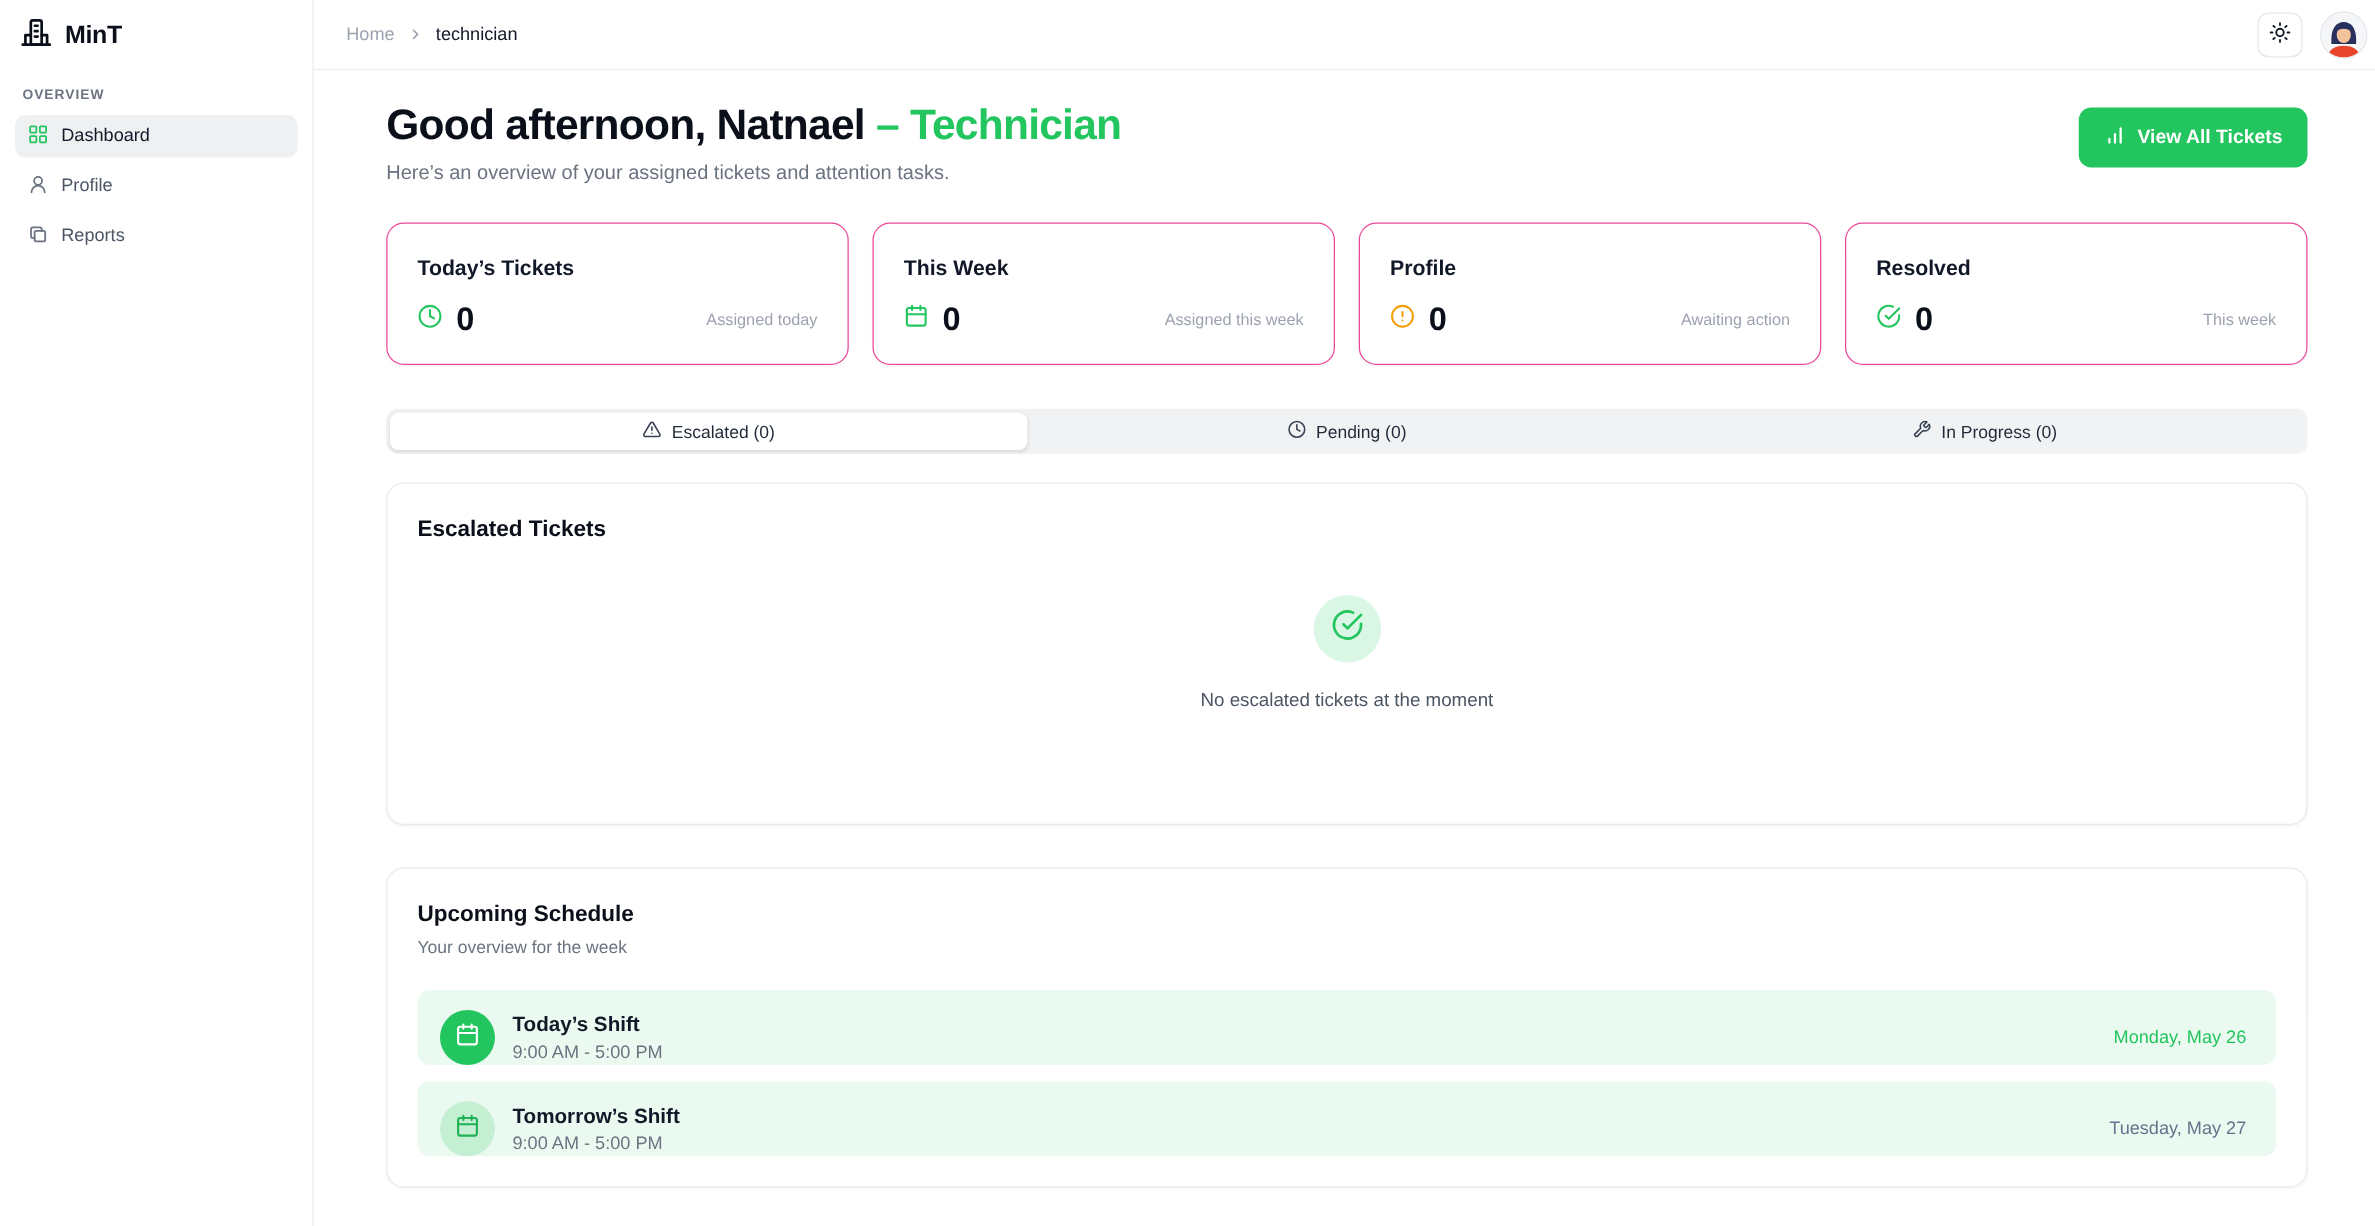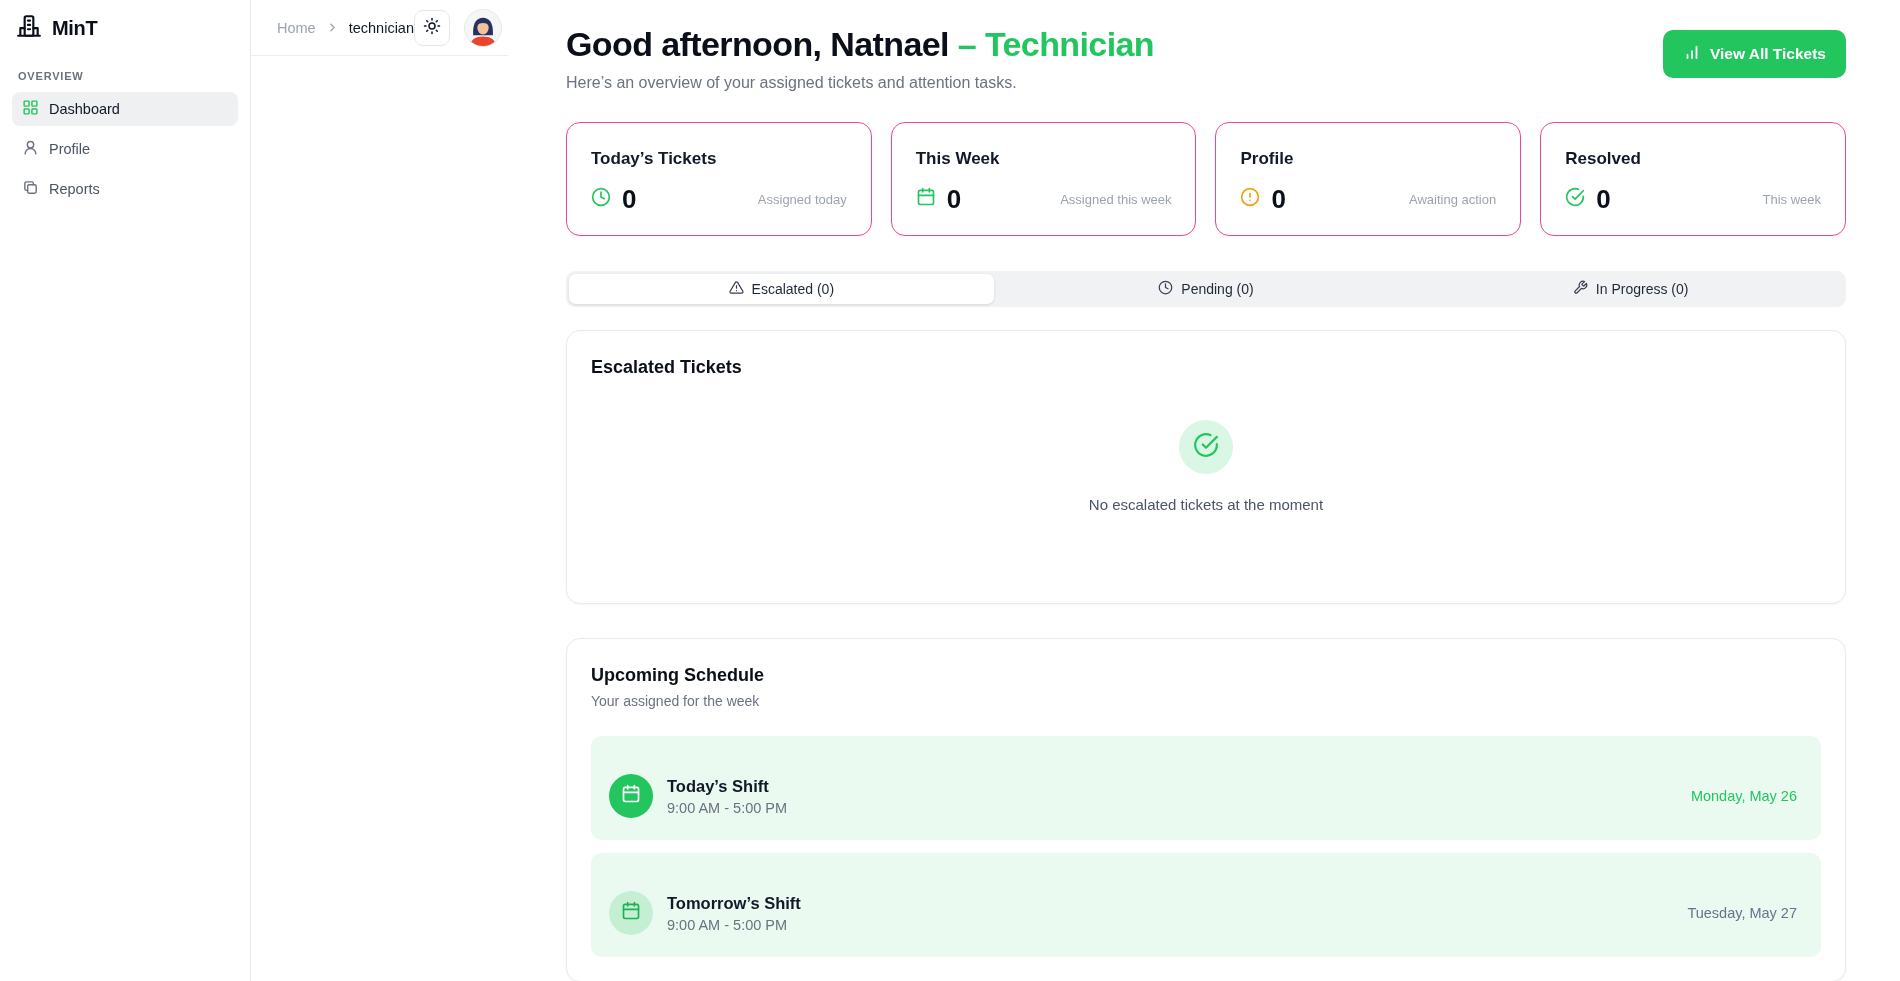--- a/index.html
+++ b/index.html
@@ -14,21 +14,21 @@
   .logo-text { font-size:20px; font-weight:700; letter-spacing:-0.3px; }
   .side-section { padding:14px 12px 0 12px; }
   .side-label { font-size:11px; font-weight:700; letter-spacing:0.8px; color:#6b7280; padding:0 6px; margin-bottom:10px; }
   .side-item { display:flex; align-items:center; gap:10px; height:34px; padding:0 10px; border-radius:8px;
     font-size:14.5px; color:#4b5563; margin-bottom:6px; cursor:pointer; }
   .side-item svg { width:17px; height:17px; stroke:#6b7280; }
   .side-item.active { background:#eef0f2; color:#111827; font-weight:500; }
   .side-item.active svg { stroke:#22c55e; }
 
   
-  .main { flex:1; display:flex; flex-direction:row; }
+  .main { flex:1; display:flex; flex-direction:column; }
   .topbar { height:56px; border-bottom:1px solid #eceef0; display:flex; align-items:center;
     justify-content:space-between; padding:0 6px 0 26px; }
   .breadcrumb { display:flex; align-items:center; gap:10px; font-size:14.5px; }
   .crumb-home { color:#9ca3af; cursor:pointer; }
   .crumb-sep svg { width:13px; height:13px; stroke:#9ca3af; display:block; }
   .crumb-current { color:#111827; font-weight:500; }
   .topbar-right { display:flex; align-items:center; gap:14px; }
   .theme-btn { width:36px; height:36px; border:1px solid #e5e7eb; border-radius:9px; background:#fff;
     display:flex; align-items:center; justify-content:center; cursor:pointer; }
   .theme-btn svg { width:18px; height:18px; stroke:#111827; }
@@ -73,21 +73,21 @@
   .panel-title { font-size:18px; font-weight:700; color:#0b0f19; }
   .panel-sub { margin-top:7px; font-size:14px; color:#6b7280; }
   .empty-state { display:flex; flex-direction:column; align-items:center; margin-top:42px; padding-bottom:26px; }
   .empty-circle { width:54px; height:54px; border-radius:50%; background:#d9f7e4; display:flex;
     align-items:center; justify-content:center; }
   .empty-circle svg { width:26px; height:26px; stroke:#22c55e; }
   .empty-text { margin-top:22px; font-size:15px; color:#4b5563; }
 
   .panel-schedule { margin-top:34px; padding-bottom:24px; }
   .sched-list { margin-top:27px; display:flex; flex-direction:column; gap:13px; }
-  .sched-row { display:flex; align-items:center; background:#ebfaf1; border-radius:10px; height:104px;
+  .sched-row { display:flex; align-items:center; background:#ebfaf1; border-radius:10px; height:60px;
     padding:17px 24px 0 18px; }
   .sched-ico { width:44px; height:44px; border-radius:50%; display:flex; align-items:center; justify-content:center; }
   .sched-ico svg { width:20px; height:20px; }
   .sched-ico.solid { background:#22c55e; } .sched-ico.solid svg { stroke:#fff; }
   .sched-ico.soft { background:#c4efd3; } .sched-ico.soft svg { stroke:#1fb155; }
   .sched-info { margin-left:14px; flex:1; }
   .sched-name { font-size:16.5px; font-weight:600; color:#111827; }
   .sched-time { margin-top:4px; font-size:14.5px; color:#6b7280; }
   .sched-date { font-size:14.5px; }
   .sched-date.green { color:#22c55e; }
@@ -302,21 +302,21 @@
                   <path d="M22 4.5 12 14.5l-3-3"></path>
               </svg>
             </span>
           </div>
           <div class="empty-text">No escalated tickets at the moment</div>
         </div>
       </div>
 
       <div class="panel panel-schedule">
         <div class="panel-title">Upcoming Schedule</div>
-        <div class="panel-sub">Your assigned for the week</div>
+        <div class="panel-sub">Your overview for the week</div>
         <div class="sched-list">
 
           <div class="sched-row">
             <div class="sched-ico solid">
               <span>
                 <svg viewBox="0 0 24 24" fill="none" stroke-width="2" stroke-linecap="round" stroke-linejoin="round">
                   <rect x="3" y="4" width="18" height="17" rx="2"></rect>
                     <path d="M8 2v4M16 2v4M3 10h18"></path>
                 </svg>
               </span>

